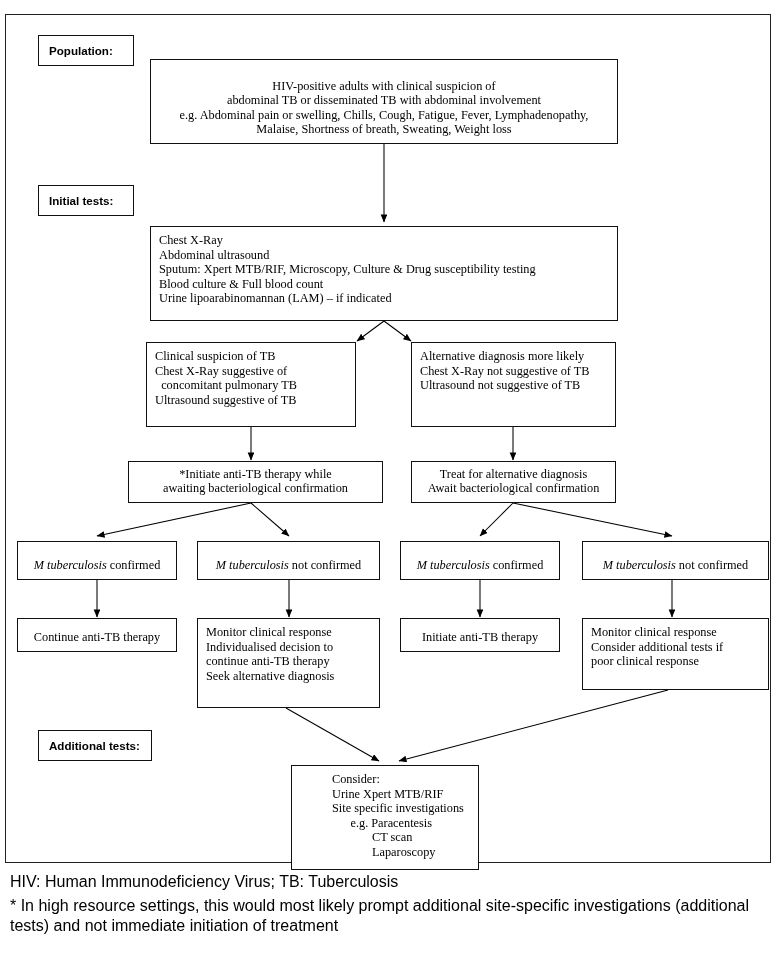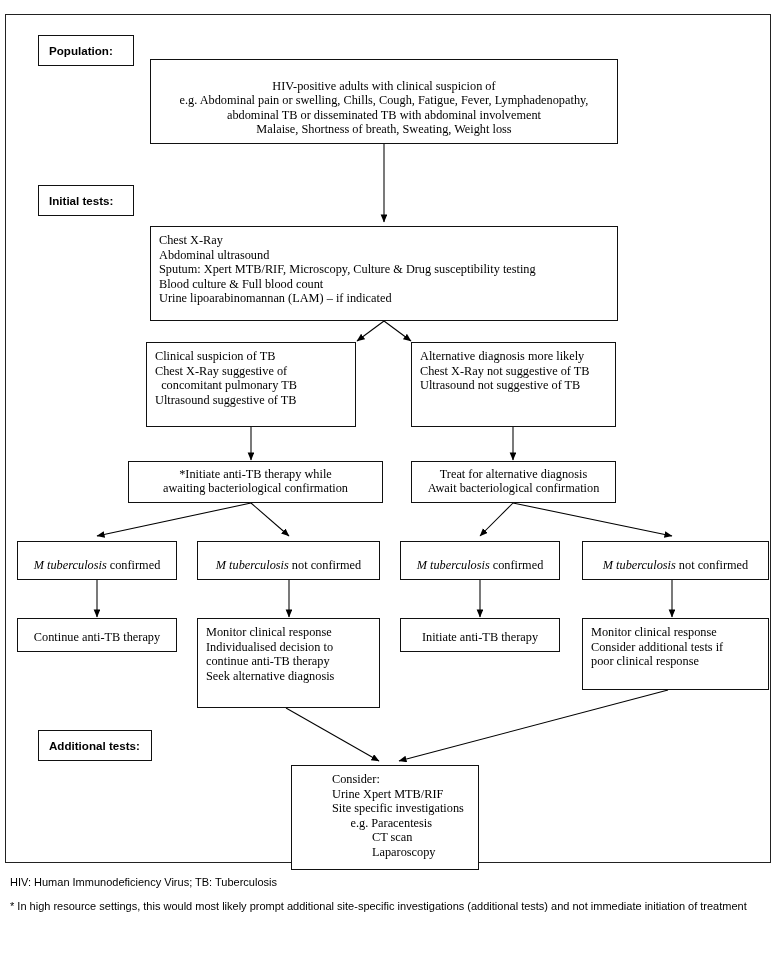--- a/index.html
+++ b/index.html
@@ -40,21 +40,21 @@
 
   .ital{font-style:italic;}
 
   
   #wires{position:absolute;left:0;top:0;width:777px;height:957px;pointer-events:none;}
 
   
   .footnotes{
     position:absolute;left:10px;top:872px;width:757px;
     font-family:"Liberation Sans", sans-serif;
-    font-size:11px;line-height:20px;color:#000;
+    font-size:16px;line-height:20px;color:#000;
   }
   .footnotes .fn-line{margin:0 0 4px 0;}
   .fn-wrap{max-width:750px;}
 </style>
 </head>
 <body>
 
 <div id="stage">
 
   <div class="outer-frame"></div>
@@ -100,22 +100,22 @@
     <span>Initial tests:</span>
   </div>
 
   <div class="label-box" style="left:38px;top:730px;width:114px;height:31px;">
     <span>Additional tests:</span>
   </div>
 
   <div class="box center vcenter" style="left:150px;top:59px;width:468px;height:85px;">
     <div class="inner">
         <div>HIV-positive adults with clinical suspicion of</div>
+        <div>abdominal TB or disseminated TB with abdominal involvement</div>
         <div>e.g. Abdominal pain or swelling, Chills, Cough, Fatigue, Fever, Lymphadenopathy,</div>
-        <div>abdominal TB or disseminated TB with abdominal involvement</div>
         <div>Malaise, Shortness of breath, Sweating, Weight loss</div>
       </div>
   </div>
 
   <div class="box" style="left:150px;top:226px;width:468px;height:95px;">
     <div class="inner">
         <div>Chest X-Ray</div>
         <div>Abdominal ultrasound</div>
         <div>Sputum: Xpert MTB/RIF, Microscopy, Culture &amp; Drug susceptibility testing</div>
         <div>Blood culture &amp; Full blood count</div>

